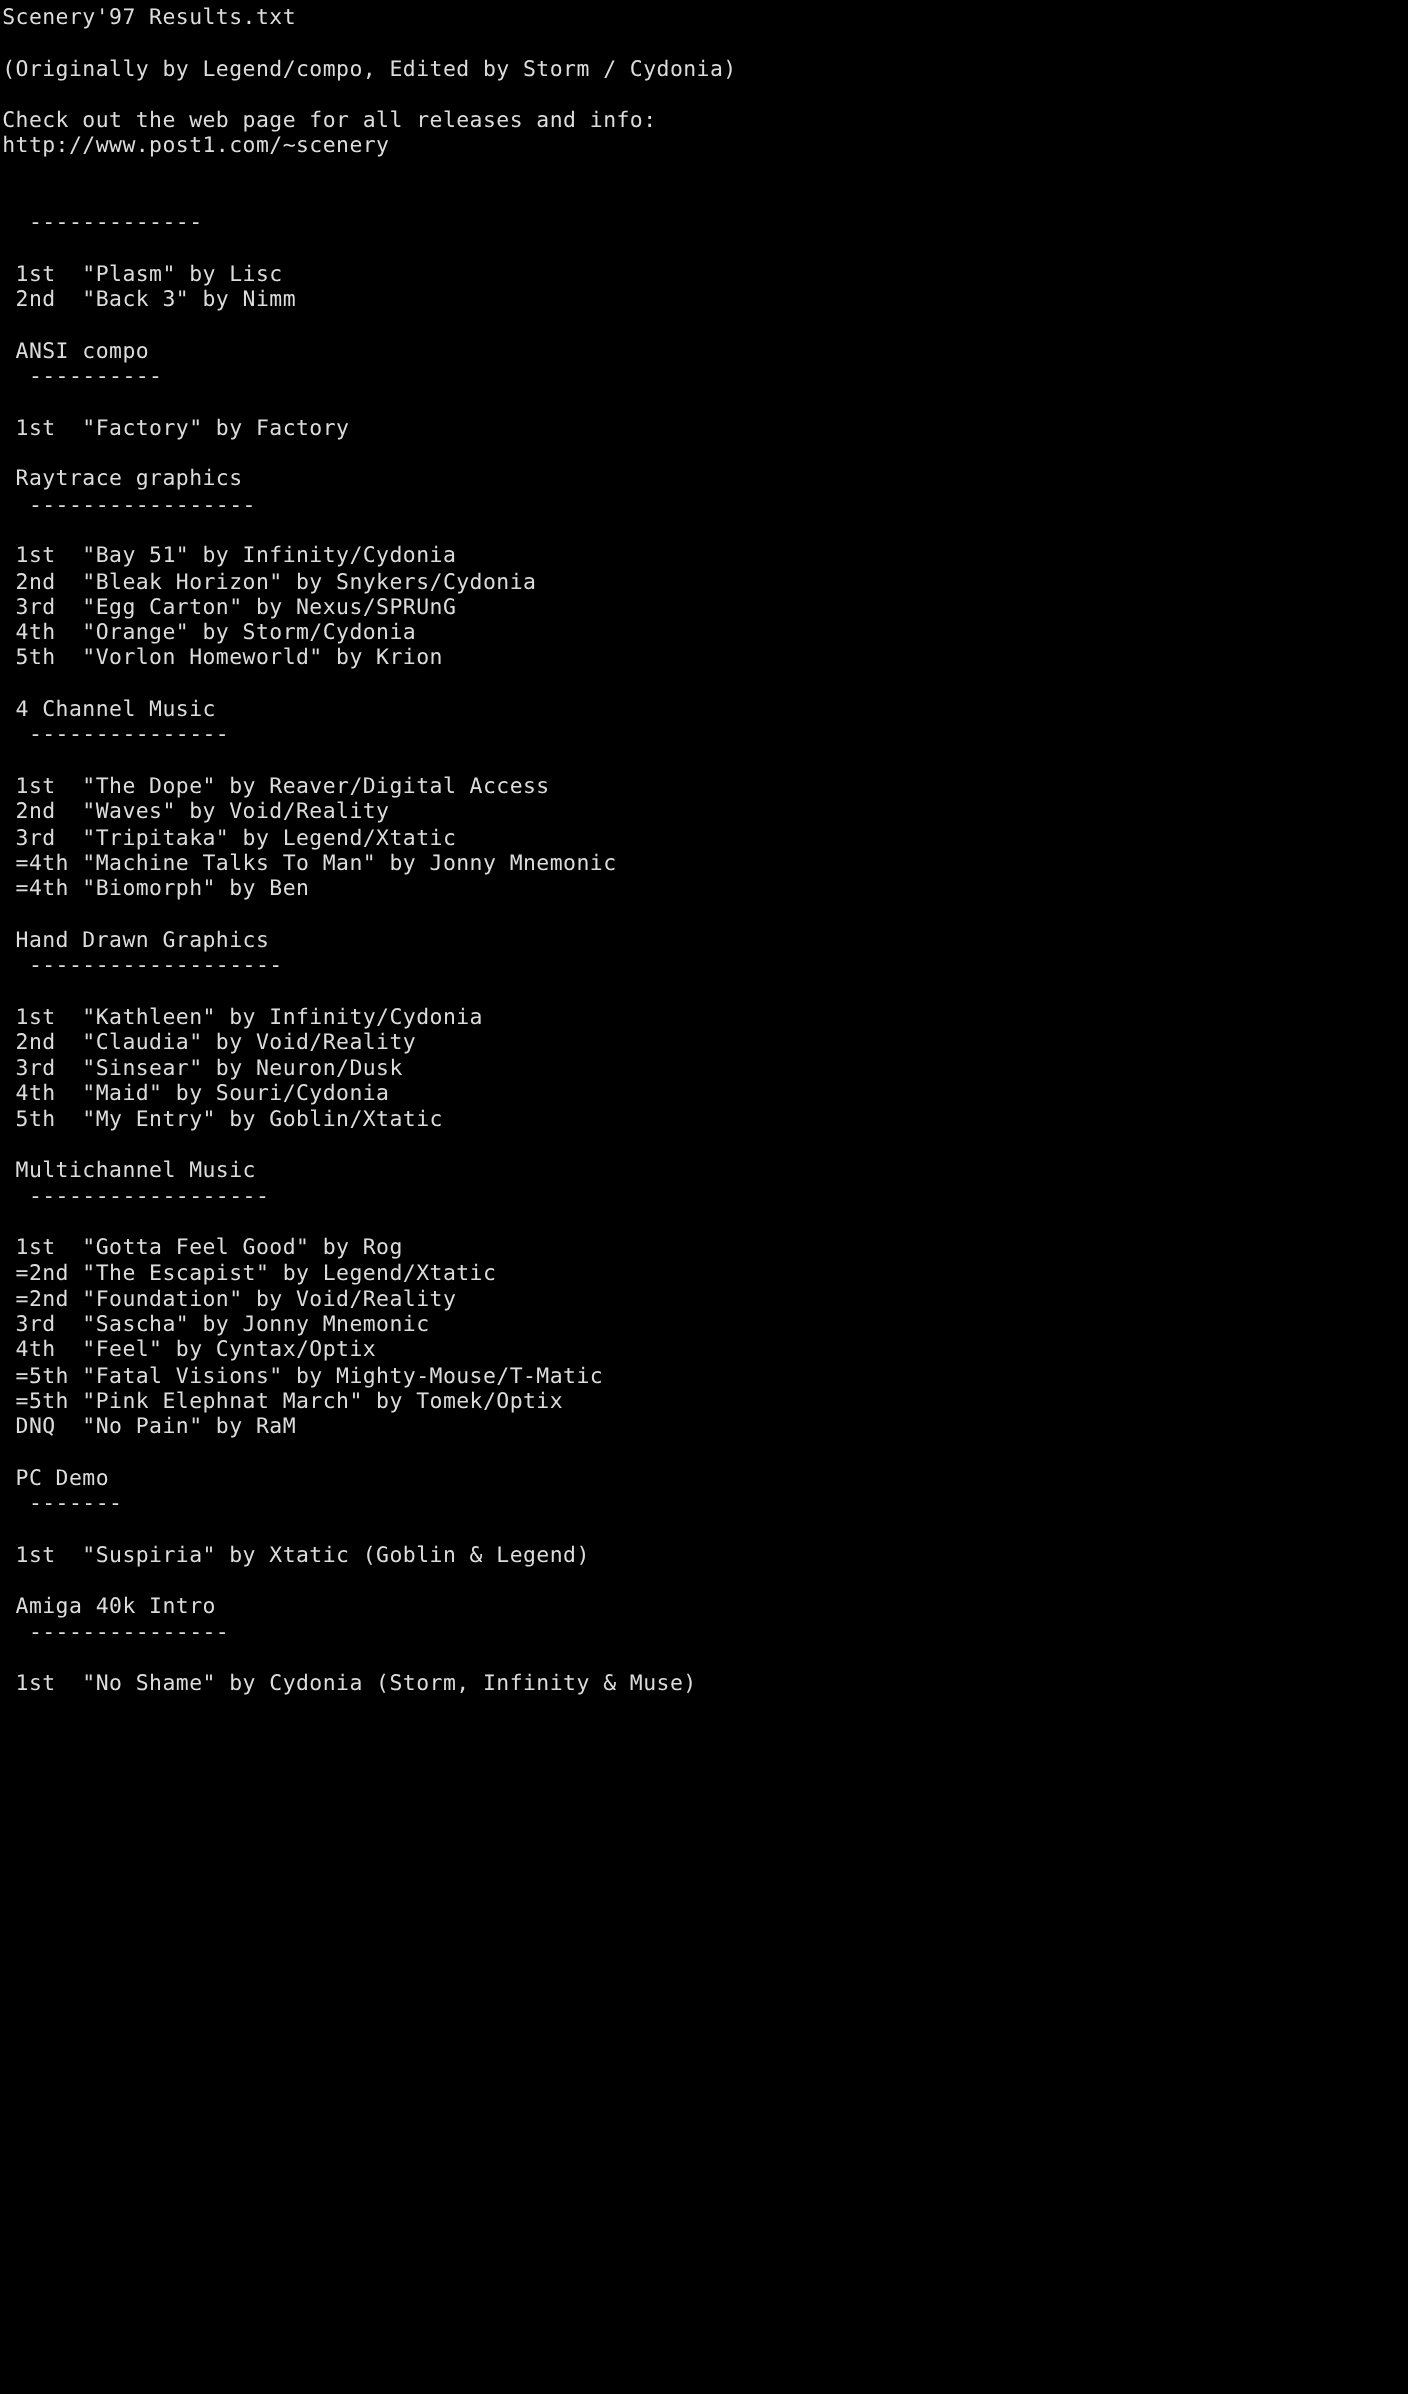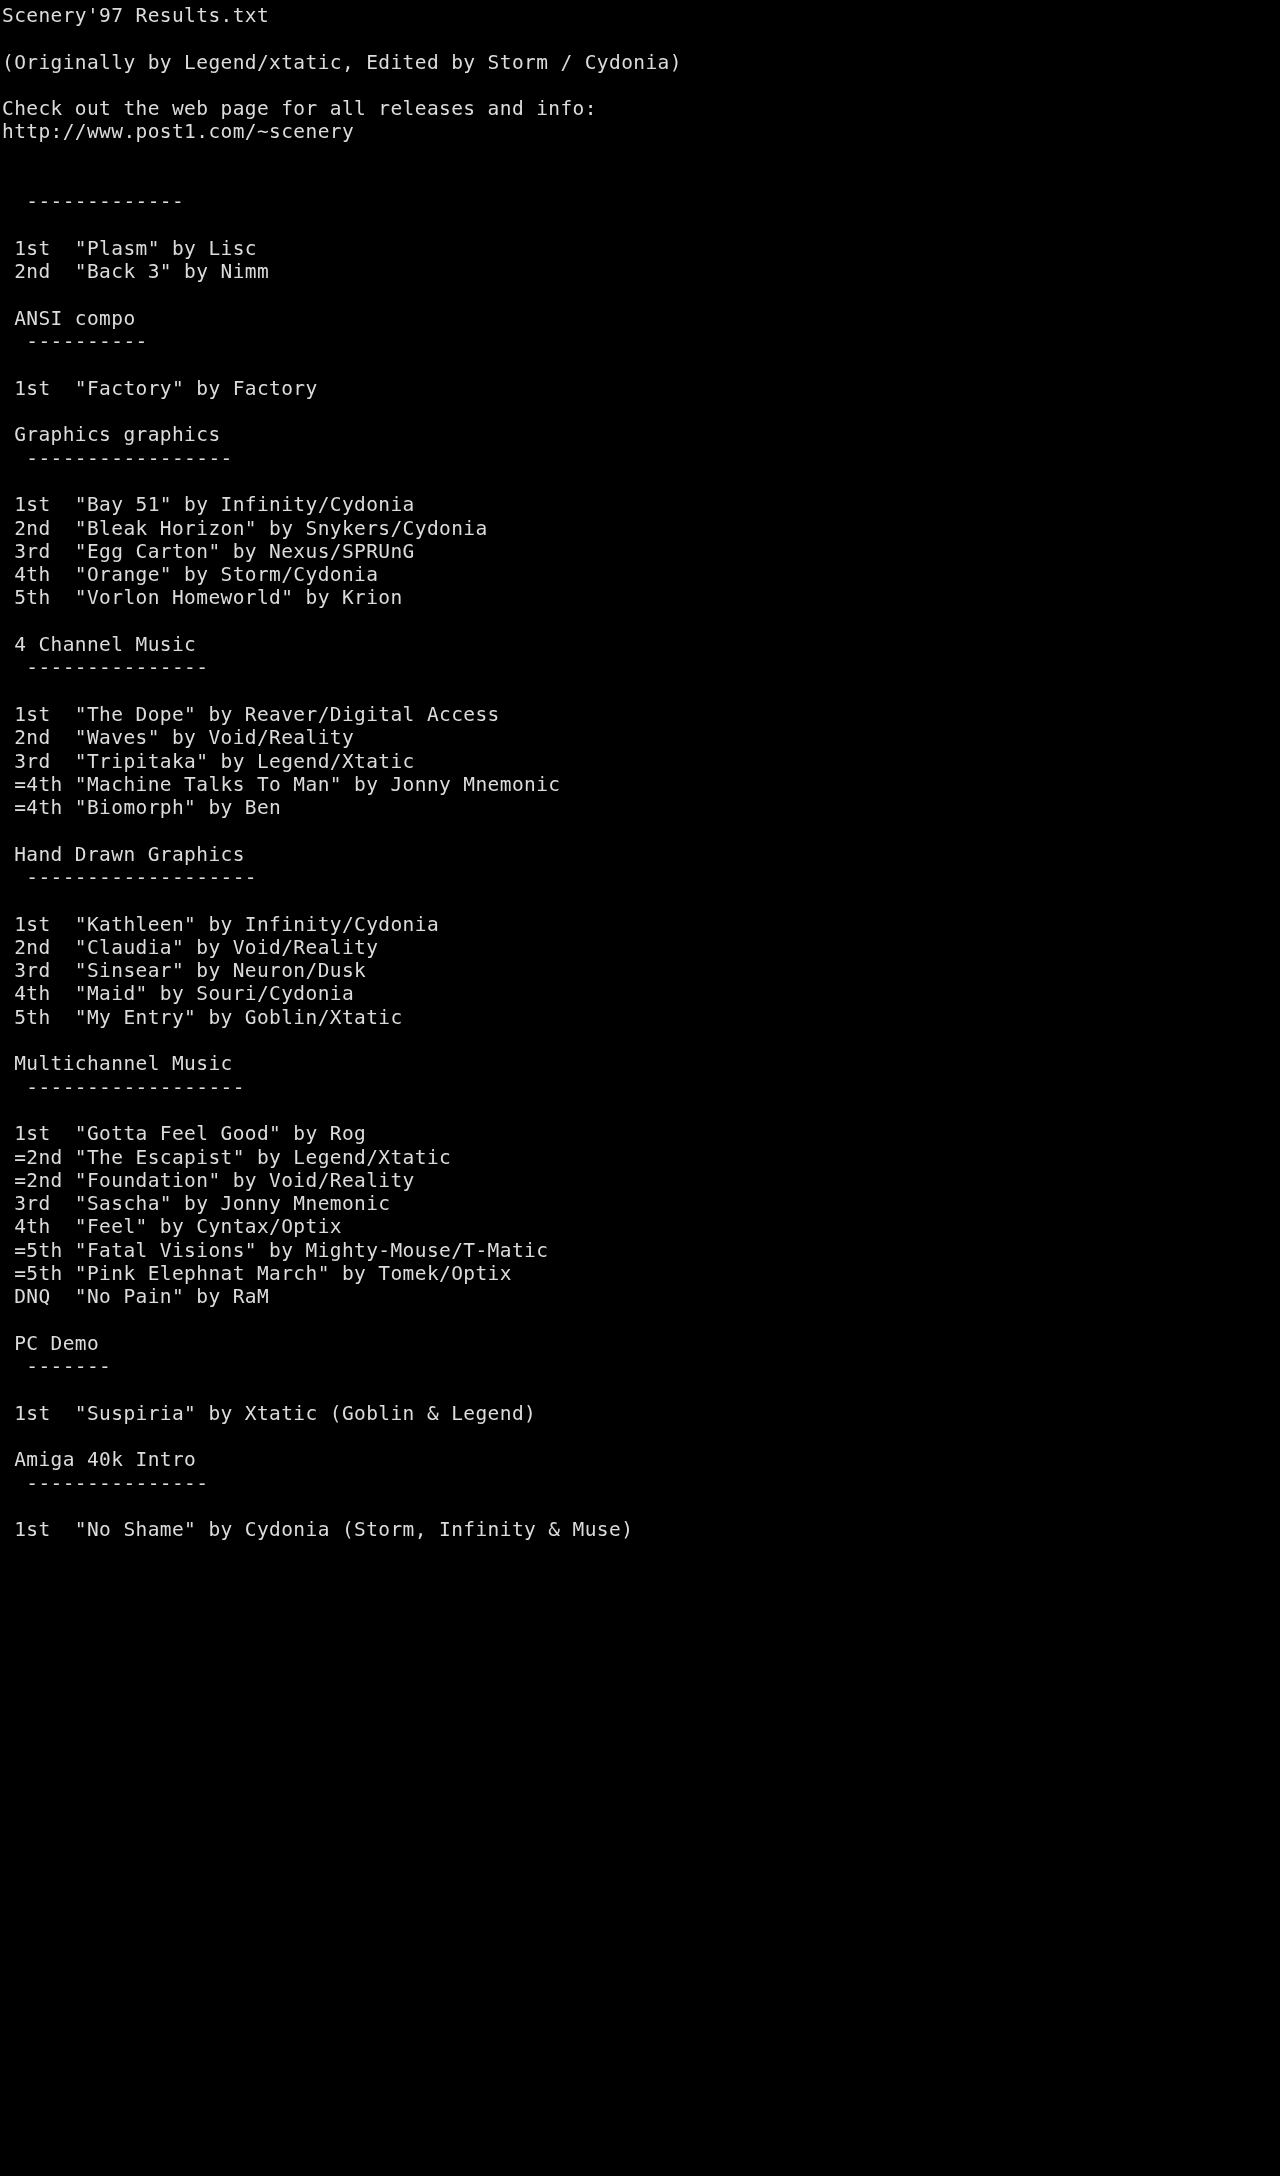--- a/index.html
+++ b/index.html
@@ -31,37 +31,37 @@
   .blank {
     min-height: 23.3px;
   }
 </style>
 </head>
 <body>
 
 <div id="doc">
     <div class="line">Scenery'97 Results.txt</div>
     <div class="line blank">&nbsp;</div>
-    <div class="line">(Originally by Legend/xtatic, Edited by Storm / Cydonia)</div>
+    <div class="line">(Originally by Legend/compo, Edited by Storm / Cydonia)</div>
     <div class="line blank">&nbsp;</div>
     <div class="line">Check out the web page for all releases and info:</div>
     <div class="line">http://www.post1.com/~scenery</div>
     <div class="line blank">&nbsp;</div>
     <div class="line blank">&nbsp;</div>
     <div class="line">  -------------</div>
     <div class="line blank">&nbsp;</div>
     <div class="line"> 1st  "Plasm" by Lisc</div>
     <div class="line"> 2nd  "Back 3" by Nimm</div>
     <div class="line blank">&nbsp;</div>
     <div class="line"> ANSI compo</div>
     <div class="line">  ----------</div>
     <div class="line blank">&nbsp;</div>
     <div class="line"> 1st  "Factory" by Factory</div>
     <div class="line blank">&nbsp;</div>
-    <div class="line"> Graphics graphics</div>
+    <div class="line"> Raytrace graphics</div>
     <div class="line">  -----------------</div>
     <div class="line blank">&nbsp;</div>
     <div class="line"> 1st  "Bay 51" by Infinity/Cydonia</div>
     <div class="line"> 2nd  "Bleak Horizon" by Snykers/Cydonia</div>
     <div class="line"> 3rd  "Egg Carton" by Nexus/SPRUnG</div>
     <div class="line"> 4th  "Orange" by Storm/Cydonia</div>
     <div class="line"> 5th  "Vorlon Homeworld" by Krion</div>
     <div class="line blank">&nbsp;</div>
     <div class="line"> 4 Channel Music</div>
     <div class="line">  ---------------</div>

